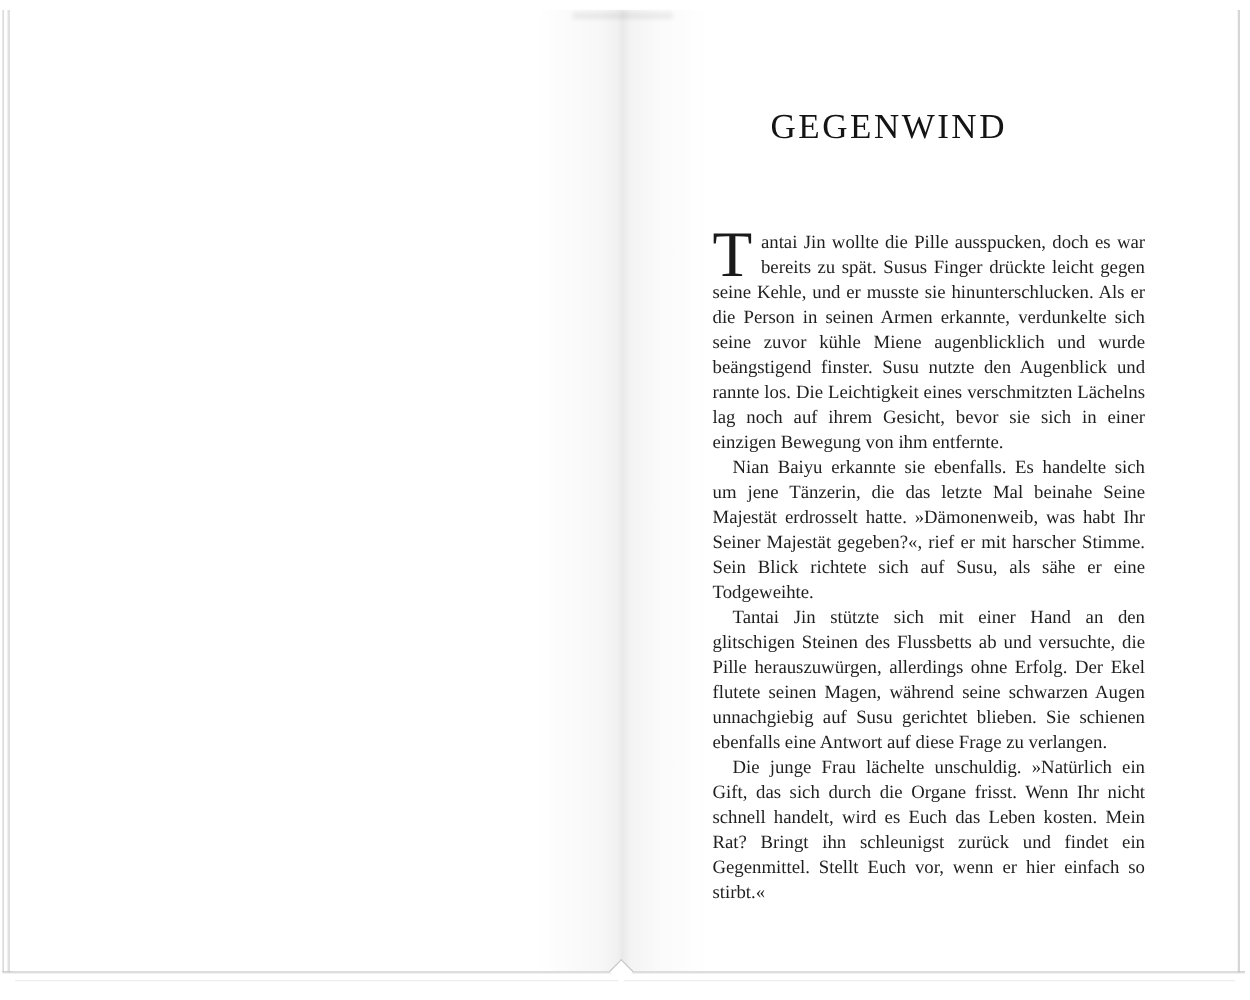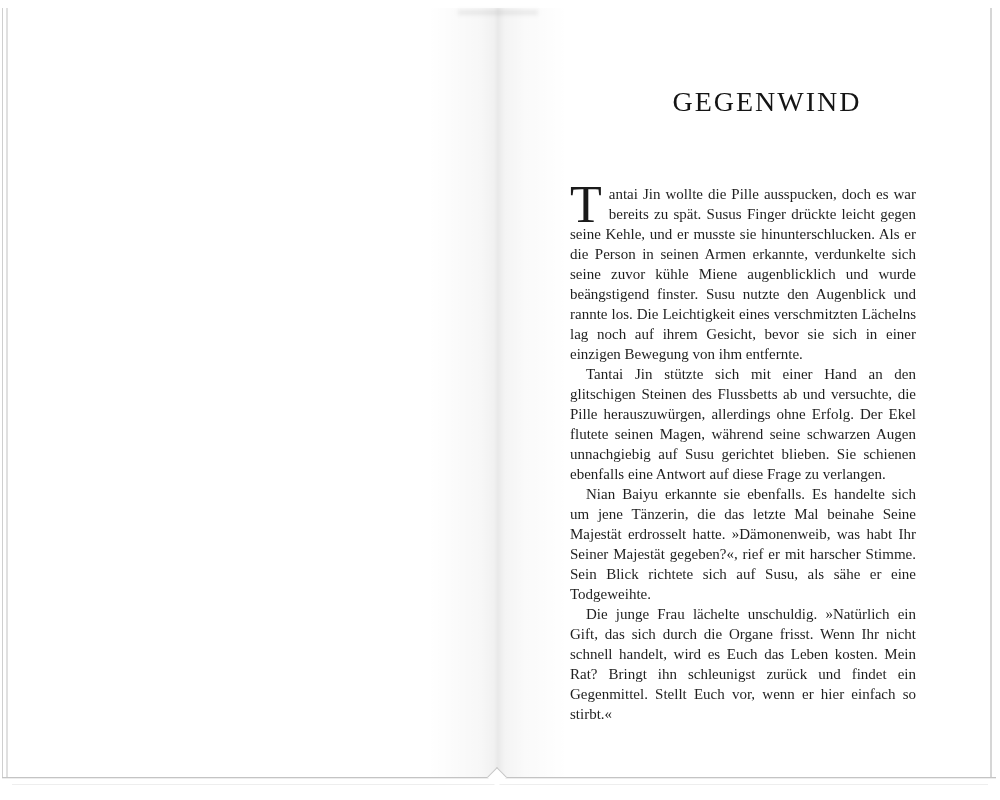--- a/index.html
+++ b/index.html
@@ -72,21 +72,21 @@
     height: 13px;
     background: #ffffff;
     border-top: 1px solid #c6c6c6;
     border-left: 1px solid #c6c6c6;
     transform: rotate(45deg);
   }
 
   
   .chapter-title {
     position: absolute;
-    left: 594px;
+    left: 538px;
     top: 66px;
     width: 346px;
     text-align: center;
     font-size: 28px;
     line-height: 34px;
     letter-spacing: 2px;
     color: #141414;
     font-weight: normal;
   }
 
@@ -140,19 +140,19 @@
 
   <div class="page page-right"></div>
 
   <div class="gutter-shadow"></div>
   <div class="gutter-notch"></div>
 
   <h1 class="chapter-title">GEGENWIND</h1>
 
   <div class="body-text" lang="de">
     <p class="para"><span class="dropcap">T</span><span>antai Jin wollte die Pille ausspucken, doch es war bereits zu spät. Susus Finger drückte leicht gegen seine Kehle, und er musste sie hinunterschlucken. Als er die Person in seinen Armen erkannte, verdunkelte sich seine zuvor kühle Miene augenblicklich und wurde beängstigend finster. Susu nutzte den Augenblick und rannte los. Die Leichtigkeit eines verschmitzten Lächelns lag noch auf ihrem Gesicht, bevor sie sich in einer einzigen Bewegung von ihm entfernte.</span></p>
+    <p class="para indent">Nian Baiyu erkannte sie ebenfalls. Es handelte sich um jene Tänzerin, die das letzte Mal beinahe Seine Majestät erdrosselt hatte. »Dämonenweib, was habt Ihr Seiner Majestät gegeben?«, rief er mit harscher Stimme. Sein Blick richtete sich auf Susu, als sähe er eine Todgeweihte.</p>
     <p class="para indent">Tantai Jin stützte sich mit einer Hand an den glitschigen Steinen des Flussbetts ab und versuchte, die Pille herauszuwürgen, allerdings ohne Erfolg. Der Ekel flutete seinen Magen, während seine schwarzen Augen unnachgiebig auf Susu gerichtet blieben. Sie schienen ebenfalls eine Antwort auf diese Frage zu verlangen.</p>
-    <p class="para indent">Nian Baiyu erkannte sie ebenfalls. Es handelte sich um jene Tänzerin, die das letzte Mal beinahe Seine Majestät erdrosselt hatte. »Dämonenweib, was habt Ihr Seiner Majestät gegeben?«, rief er mit harscher Stimme. Sein Blick richtete sich auf Susu, als sähe er eine Todgeweihte.</p>
     <p class="para indent">Die junge Frau lächelte unschuldig. »Natürlich ein Gift, das sich durch die Organe frisst. Wenn Ihr nicht schnell handelt, wird es Euch das Leben kosten. Mein Rat? Bringt ihn schleunigst zurück und findet ein Gegenmittel. Stellt Euch vor, wenn er hier einfach so stirbt.«</p>
   </div>
 
 
 </div>
 
 </body></html>

